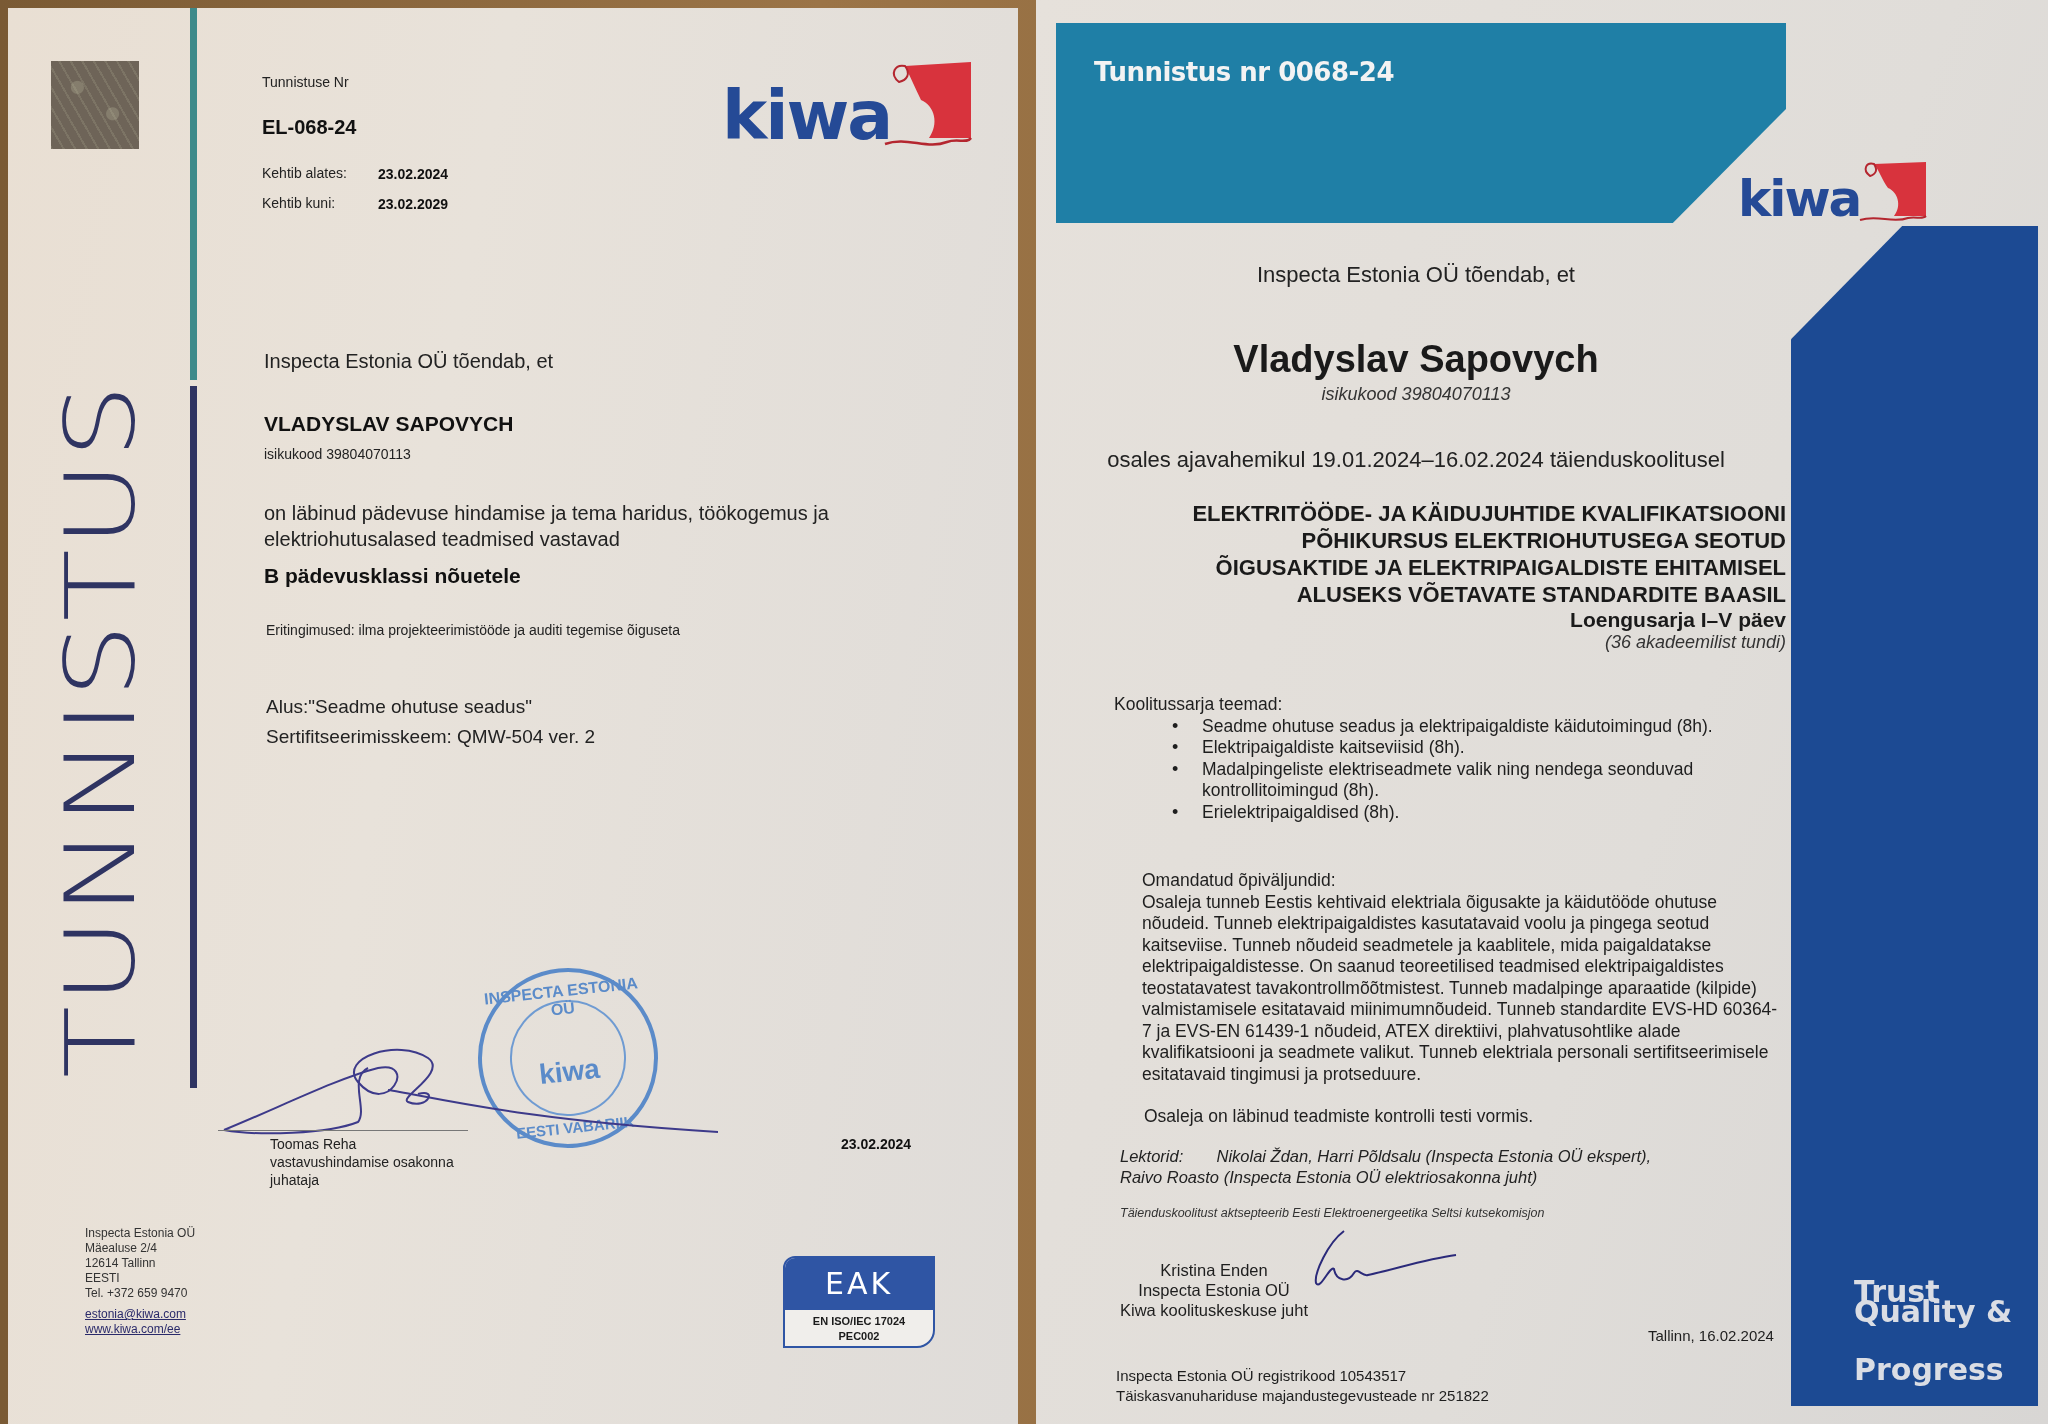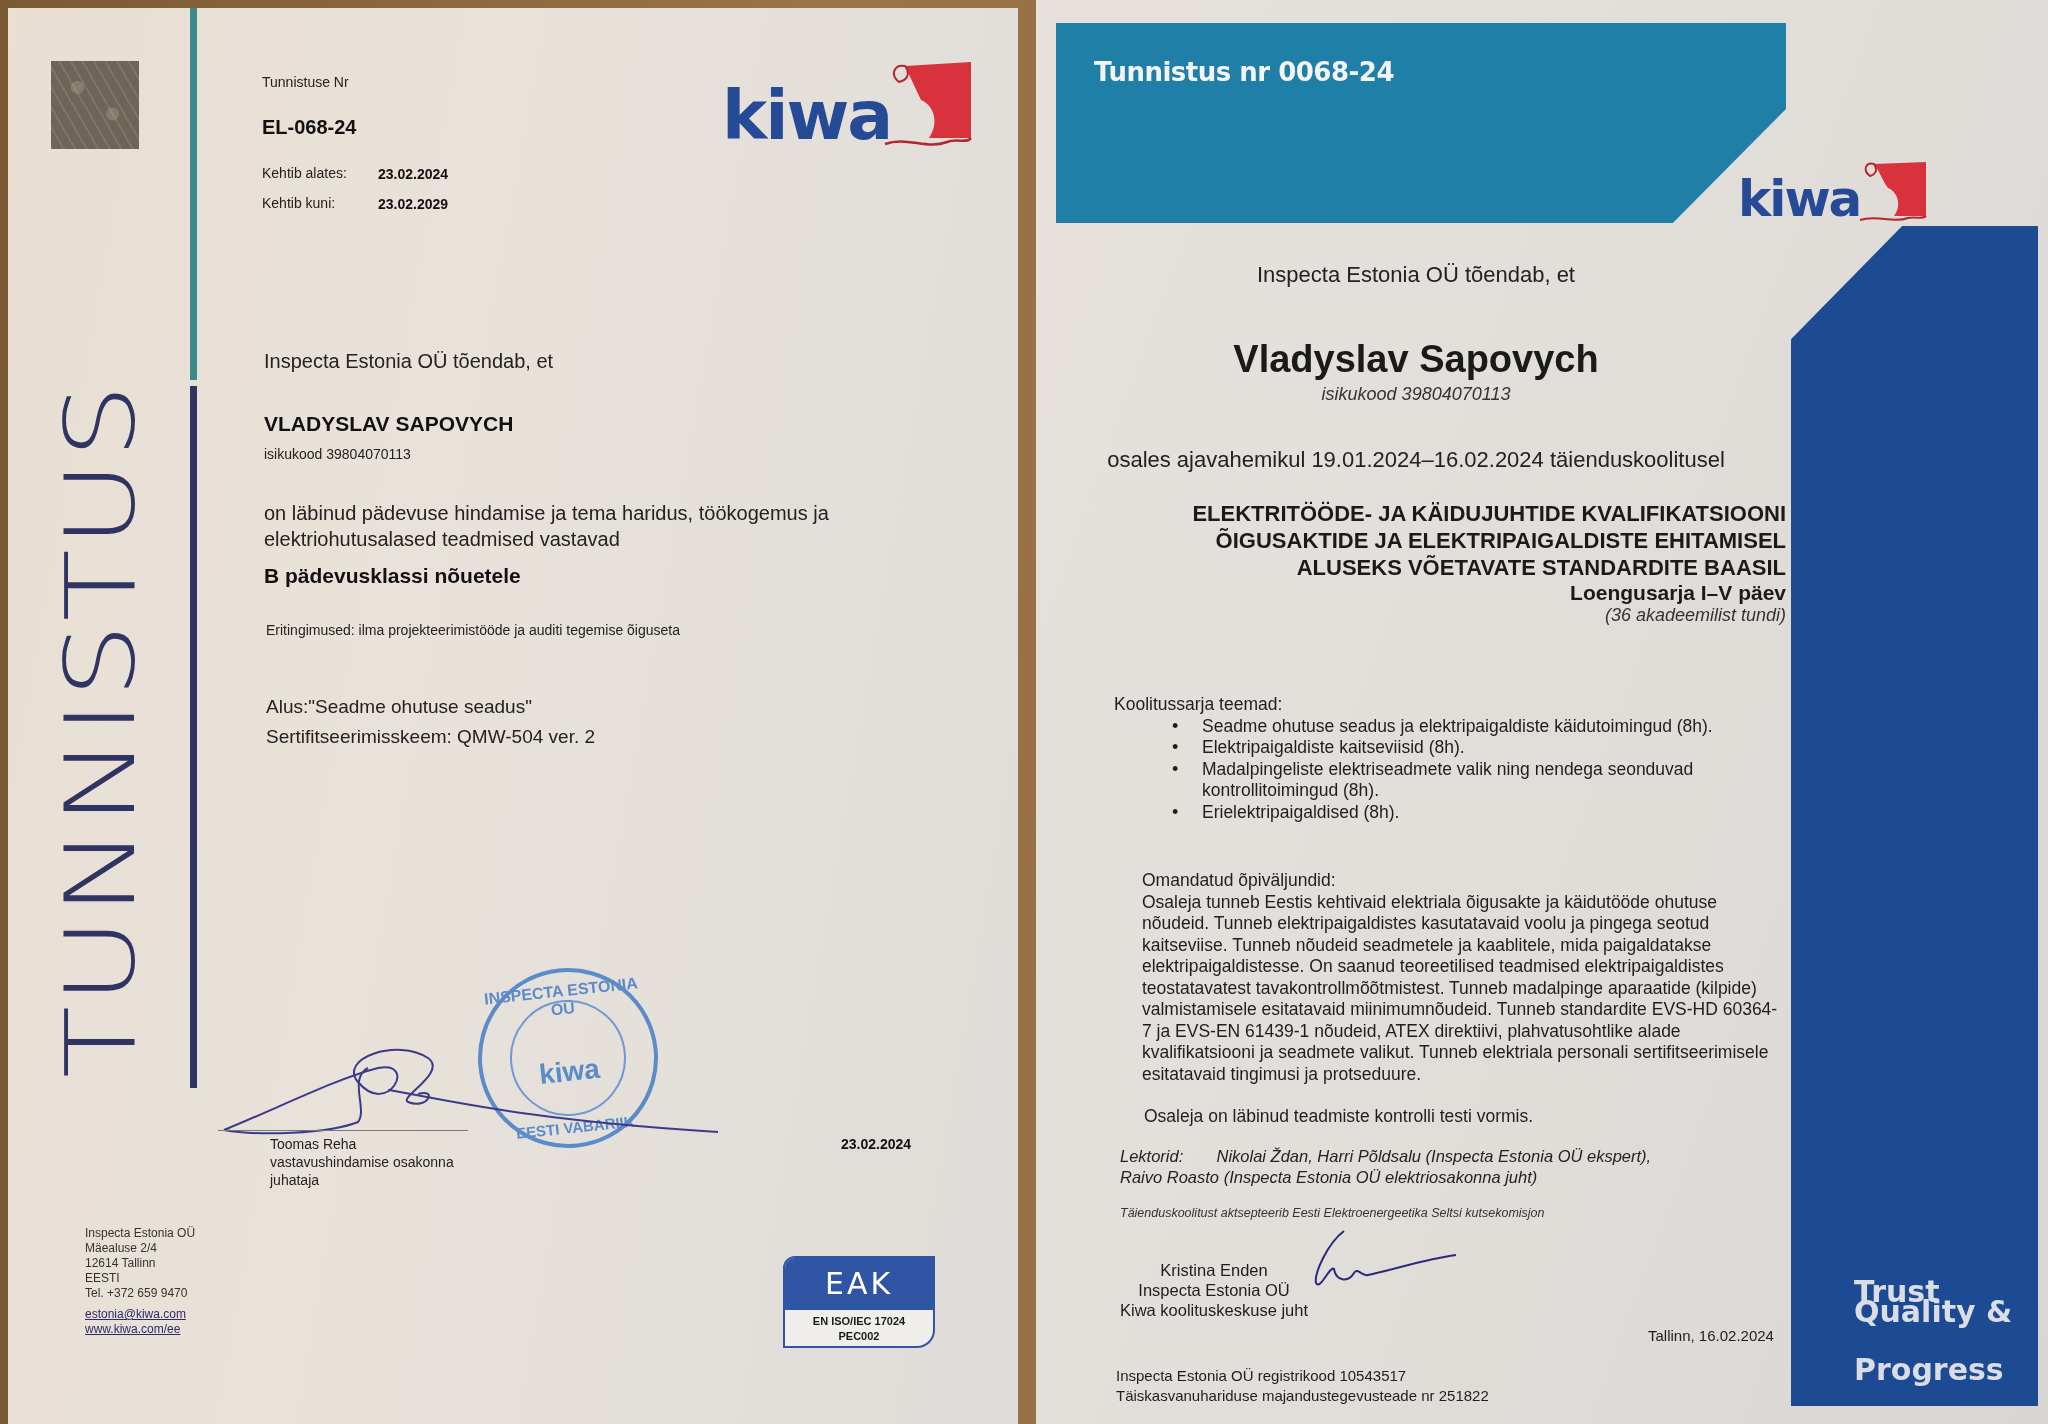--- a/index.html
+++ b/index.html
@@ -209,20 +209,21 @@
   <div class="abs tag" style="left:818px; top:1352px;">Progress</div>
 
   <div class="abs rp-center rp-intro" style="left:40px; width:680px; top:262px;">Inspecta Estonia OÜ tõendab, et</div>
   <div class="abs rp-center rp-name" style="left:40px; width:680px; top:338px;">Vladyslav Sapovych</div>
   <div class="abs rp-center rp-id" style="left:40px; width:680px; top:384px;">isikukood 39804070113</div>
 
   <div class="abs rp-center rp-period" style="left:10px; width:740px; top:447px;">osales ajavahemikul 19.01.2024–16.02.2024 täienduskoolitusel</div>
 
   <div class="abs rp-center" style="left:10px; width:740px; top:500px;text-align:right;">
     <div class="rp-course">ELEKTRITÖÖDE- JA KÄIDUJUHTIDE KVALIFIKATSIOONI</div>
+    <div class="rp-course">PÕHIKURSUS ELEKTRIOHUTUSEGA SEOTUD</div>
     <div class="rp-course">ÕIGUSAKTIDE JA ELEKTRIPAIGALDISTE EHITAMISEL</div>
     <div class="rp-course">ALUSEKS VÕETAVATE STANDARDITE BAASIL</div>
     <div class="rp-day">Loengusarja I–V päev</div>
     <div class="rp-hours">(36 akadeemilist tundi)</div>
   </div>
 
   <div class="abs rp-body" style="left:78px; top:694px; width:640px;">
     <div>Koolitussarja teemad:</div>
     <ul class="rp-topics">
       <li>Seadme ohutuse seadus ja elektripaigaldiste käidutoimingud (8h).</li>

